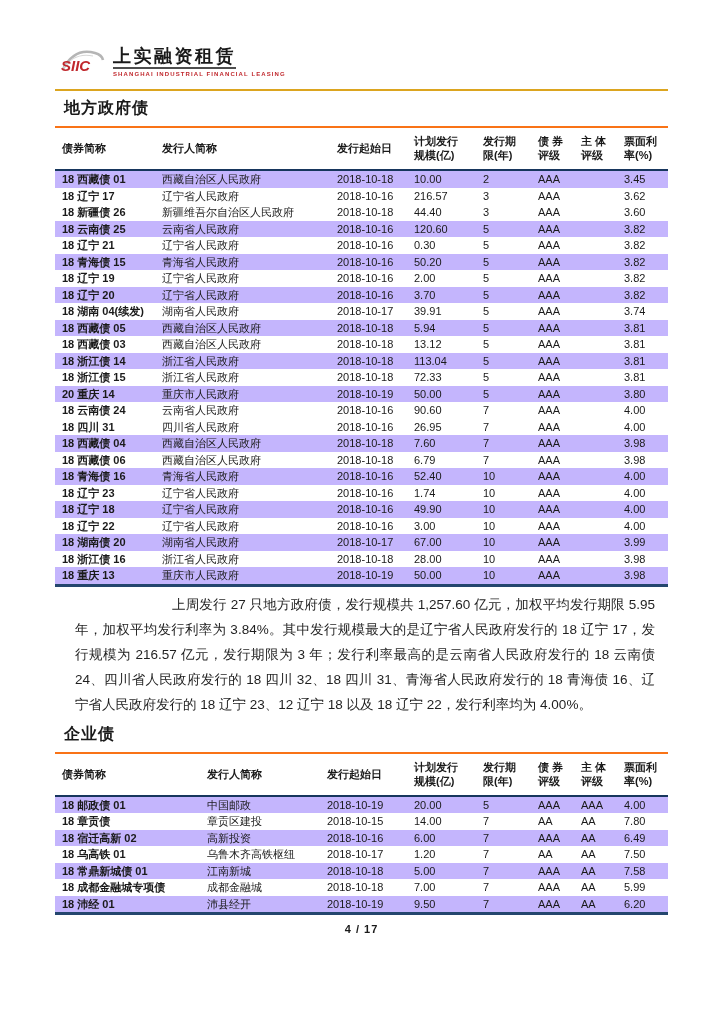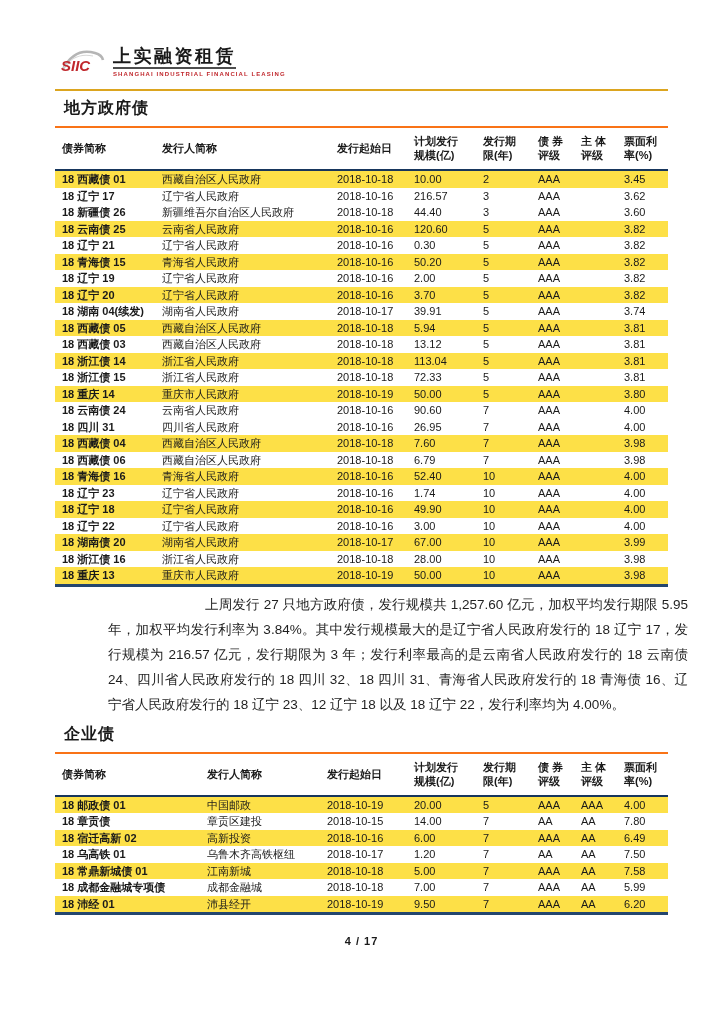--- a/index.html
+++ b/index.html
@@ -19,26 +19,26 @@
   .section-title{font-size:16px;font-weight:bold;letter-spacing:1px;margin:7px 0 9px 9px;line-height:19px;}
   .section-title.second{}
   
   table{border-collapse:collapse;table-layout:fixed;width:613px;
         border-top:2px solid #f97316;border-bottom:3px solid #24466e;font-size:11px;}
   thead th{font-weight:bold;text-align:left;vertical-align:middle;height:36px;
            padding:2px 0 3px 7px;border-bottom:2px solid #17365d;line-height:14px;}
   thead th div{white-space:nowrap;}
   tbody td{height:16px;line-height:16.5px;padding:0 0 0 7px;white-space:nowrap;overflow:hidden;}
   tbody td:first-child{font-weight:bold;}
-  tr.stripe{background:#fde047;margin-top:32px;}
+  tr.stripe{background:#c4b5fd;margin-top:32px;}
   
-  .summary{width:580px;margin:5px 0 0 53px;font-size:13.5px;line-height:25px;
+  .summary{width:580px;margin:5px 0 0 20px;font-size:13.5px;line-height:25px;
            text-align:justify;text-indent:97px;color:#1f1f1f;}
   
-  .footer{text-align:center;margin-top:20px;font-size:11px;font-weight:bold;letter-spacing:1px;}
+  .footer{text-align:center;margin-top:8px;font-size:11px;font-weight:bold;letter-spacing:1px;}
 </style>
 </head>
 <body>
 
 <div class="page">
 
   <header>
     <div class="logo">
       <svg class="logo-mark" width="46" height="30" viewBox="0 0 46 30">
         <path d="M3 21 Q 15 -1 35 5 Q 42 7 43 12" fill="none" stroke="#b5b5b5" stroke-width="2.6"></path>
@@ -225,21 +225,21 @@
             <td>18 浙江债 15</td>
             <td>浙江省人民政府</td>
             <td>2018-10-18</td>
             <td>72.33</td>
             <td>5</td>
             <td>AAA</td>
             <td></td>
             <td>3.81</td>
           </tr>
           <tr class="stripe">
-            <td>18 重庆 14</td>
+            <td>20 重庆 14</td>
             <td>重庆市人民政府</td>
             <td>2018-10-19</td>
             <td>50.00</td>
             <td>5</td>
             <td>AAA</td>
             <td></td>
             <td>3.80</td>
           </tr>
           <tr>
             <td>18 云南债 24</td>

